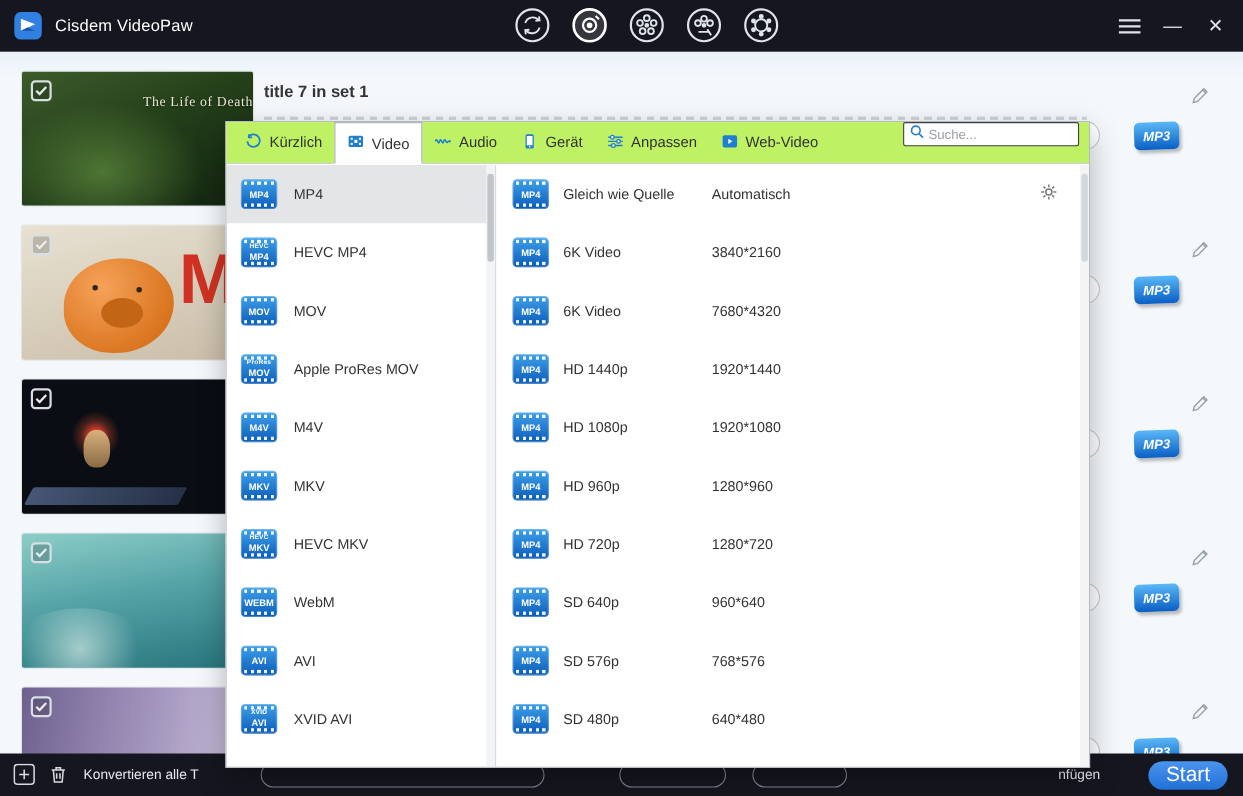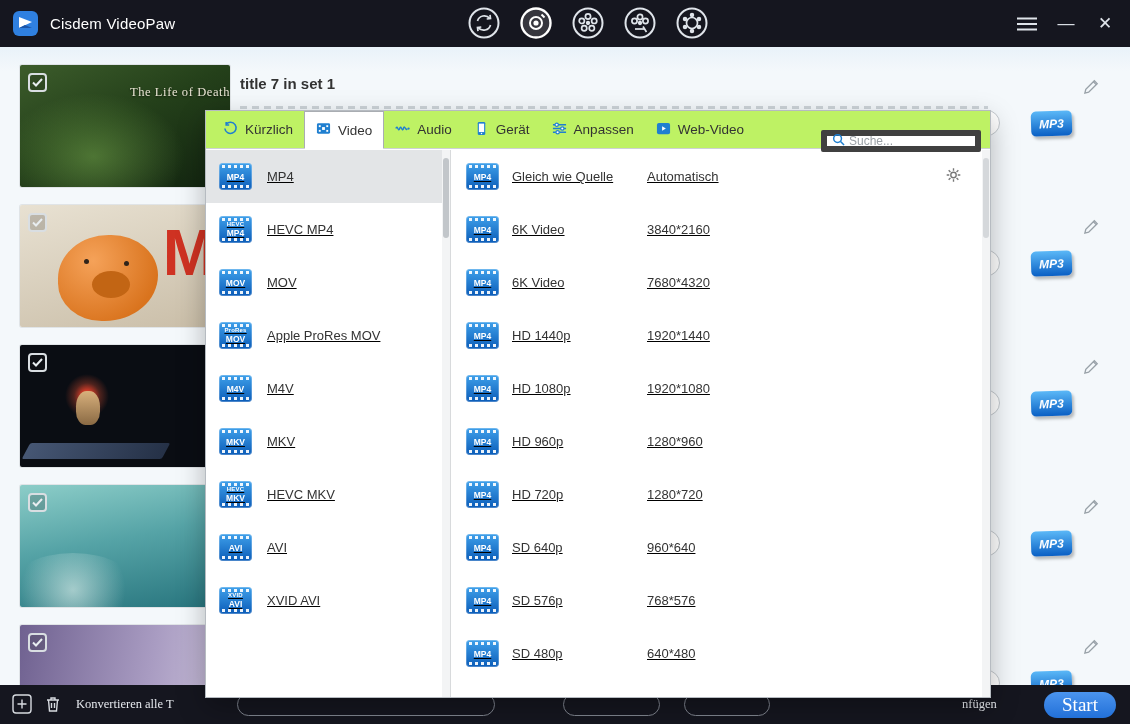--- a/index.html
+++ b/index.html
@@ -71,26 +71,26 @@
          font-size:12px; display:flex; align-items:center; justify-content:center;
          box-shadow:2px 3px 3px rgba(0,0,0,.25); transform:rotate(-2deg); }
 
   
   .panel { position:absolute; left:205px; top:110px; width:786px; height:588px; background:#fff;
            border:1px solid #b6bbc1; box-shadow:0 10px 26px rgba(0,0,0,.28); z-index:10; }
   .tabbar { position:absolute; left:0; top:0; right:0; height:38px; border-bottom:1px solid #cdd1d5;
             display:flex; align-items:stretch; padding-left:6px; background:#bef264; }
   .tab { display:flex; align-items:center; gap:7px; padding:0 11px; font-size:13.5px; color:#333; }
   .tab.active { border:1px solid #a9adb2; border-bottom:1px solid #fff; margin-bottom:-1px; background:#fff; }
-  .search { position:absolute; right:9px; top:19px; width:160px; height:22px; border:6px solid #404040;
+  .search { position:absolute; right:9px; top:0; width:160px; height:22px; border:1px solid #404040;
             border-radius:2px; background:#fff; display:flex; align-items:center; padding:0 5px; gap:4px; }
   .search input { border:none; outline:none; width:100%; font-size:12px; color:#444; font-family:inherit; background:transparent; }
   .search input::placeholder { color:#9aa0a6; }
 
-  .plists { position:absolute; left:0; top:39px; right:0; bottom:0; display:flex;text-decoration:underline; }
+  .plists { position:absolute; left:0; top:39px; right:0; bottom:0; display:flex; }
   .lcol { position:relative; width:245px; border-right:1px solid #d8dadc; overflow:hidden; }
   .rcol { position:relative; flex:1; overflow:hidden; }
   .fitem { height:53px; display:flex; align-items:center; padding-left:13px; gap:15px; }
   .fitem.sel { background:#e3e5e7; }
   .flabel { font-size:13px; color:#333; }
   .vscroll { position:absolute; right:0; top:0; bottom:0; width:8px; background:#f3f4f5; }
   .vscroll .bar { position:absolute; left:1px; right:1px; top:8px; height:80px; border-radius:3px; background:#c2c6ca; }
   .rcol .vscroll .bar { background:#d5d8db; }
 
   .ritem { height:53px; display:flex; align-items:center; padding-left:15px; gap:13px; position:relative; }
@@ -103,21 +103,21 @@
          display:flex; flex-direction:column; align-items:center; justify-content:center;
          color:#fff; font-weight:bold; box-shadow:inset 0 0 0 1px rgba(255,255,255,.25); }
   .fmt::before, .fmt::after { content:""; position:absolute; left:3px; right:3px; height:3px;
          background:repeating-linear-gradient(90deg, rgba(255,255,255,.92) 0 3px, transparent 3px 6px); }
   .fmt::before { top:2px; } .fmt::after { bottom:2px; }
   .fmt .t { font-size:6px; line-height:7px; letter-spacing:.2px; }
   .fmt .t:empty { display:none; }
   .fmt .m { font-size:8.5px; line-height:10px; }
 
   
-  .bottombar { position:absolute; left:0; top:685px; width:1130px; height:39px; background:#15161f; z-index:5;font-family:Liberation Serif, serif; }
+  .bottombar { position:absolute; left:0; top:685px; width:1130px; height:39px; background:#15161f; z-index:5; }
   .add-btn { position:absolute; left:12px; top:9px; width:20px; height:20px; }
   .trash-btn { position:absolute; left:44px; top:10px; width:18px; height:18px; }
   .convert-label { position:absolute; left:76px; top:12px; color:#e6e9ee; font-size:12.5px; white-space:nowrap; }
   .bpill { position:absolute; top:8px; height:23px; border:1px solid #80858f; border-radius:12px; }
   .bp1 { left:237px; width:258px; } .bp2 { left:563px; width:97px; } .bp3 { left:684px; width:86px; }
   .addfiles-label { position:absolute; left:962px; top:12px; color:#e6e9ee; font-size:12.5px; }
   .start-btn { position:absolute; left:1044px; top:7px; width:72px; height:26px; border-radius:13px;
                background:linear-gradient(180deg,#4b94ee,#2270d8); color:#fff; font-size:19px;
                display:flex; align-items:center; justify-content:center; }
 </style>
@@ -449,20 +449,26 @@
       </div>
       <div class="fitem">
         <span class="fmt">
             <span class="t">HEVC</span>
             <span class="m">MKV</span>
           </span>
         <span class="flabel">HEVC MKV</span>
       </div>
       <div class="fitem">
         <span class="fmt">
+            <span class="m">WEBM</span>
+          </span>
+        <span class="flabel">WebM</span>
+      </div>
+      <div class="fitem">
+        <span class="fmt">
             <span class="m">AVI</span>
           </span>
         <span class="flabel">AVI</span>
       </div>
       <div class="fitem">
         <span class="fmt">
             <span class="t">XVID</span>
             <span class="m">AVI</span>
           </span>
         <span class="flabel">XVID AVI</span>

